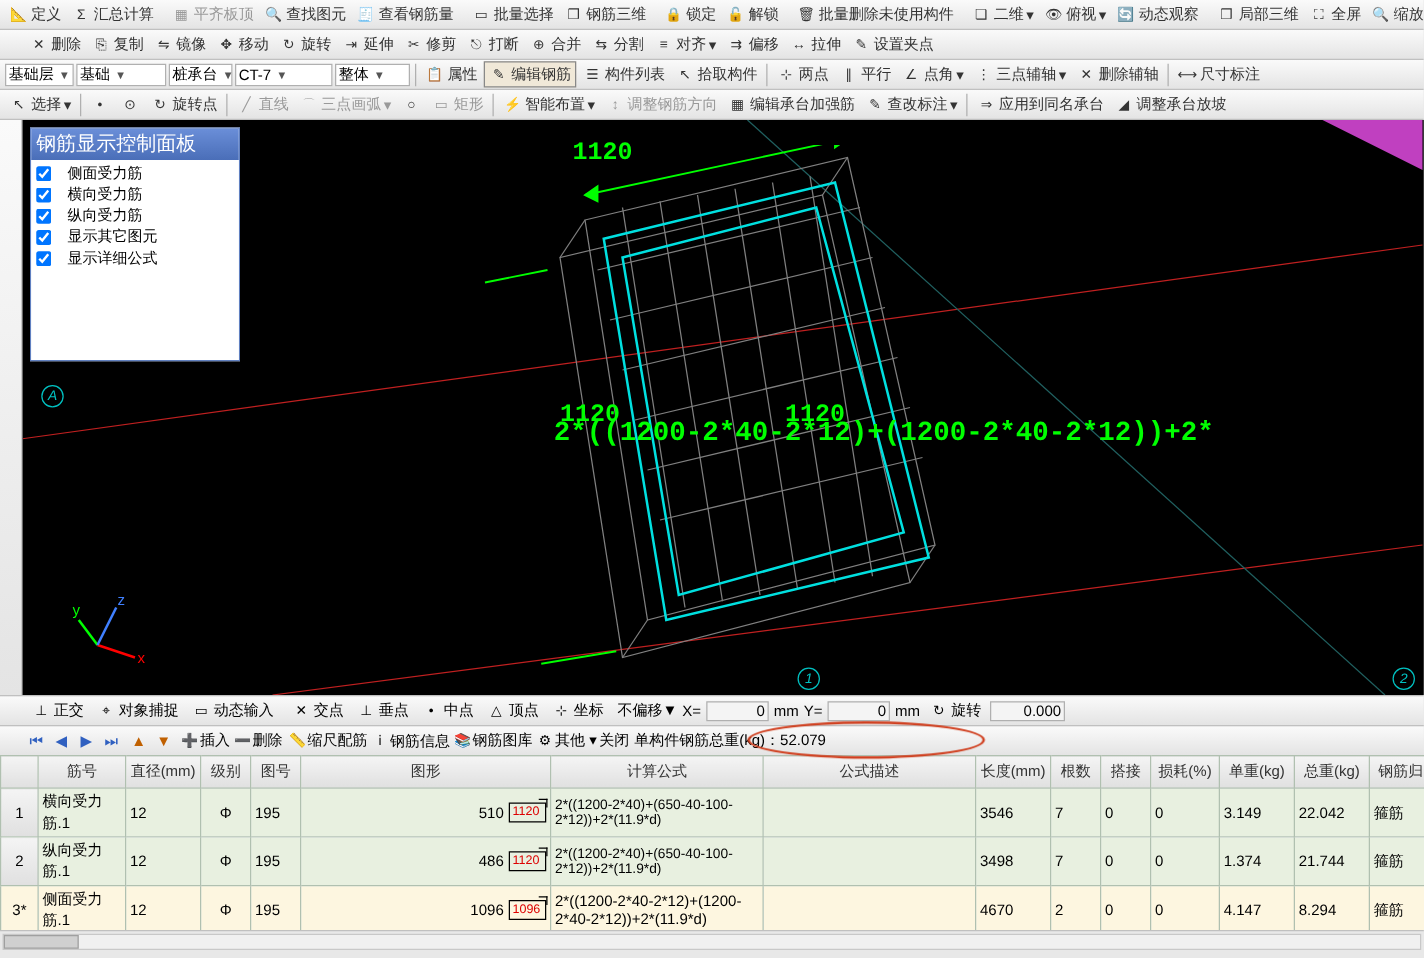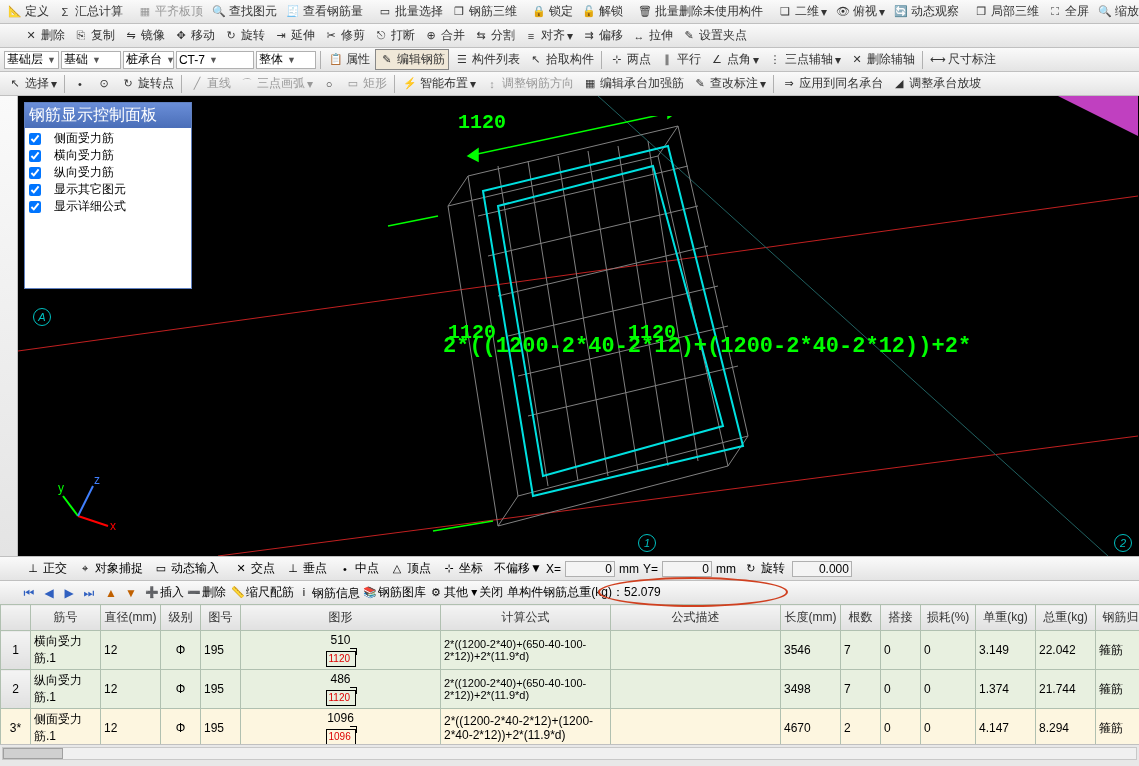--- a/index.html
+++ b/index.html
@@ -33,21 +33,21 @@
 .nav-btn { width: 18px; height: 18px; display: inline-flex; align-items: center; justify-content: center; color: #3060c0; cursor: pointer; }
 
 .total-oval { position: absolute; border: 2px solid #d04020; border-radius: 50%; width: 190px; height: 30px; }
 
 .grid-wrap { height: 140px; overflow: auto; background: #fff; }
 table.data { border-collapse: collapse; width: 100%; table-layout: fixed; }
 table.data th, table.data td { border: 1px solid #b0c0b0; padding: 2px 3px; font-size: 12px; background: #e8f0e0; text-align: left; height: 26px; overflow: hidden; }
 table.data th { background: linear-gradient(#f4f4f4,#e0e0e0); text-align: center; font-weight: normal; color: #333; margin-left: 48px; }
 table.data td.idx { text-align: center; background: linear-gradient(#f4f4f4,#e0e0e0); }
 table.data tr.selected td { background: #fdf6e0; }
-.shape-cell { display: flex; align-items: center; justify-content: flex-end; gap: 4px; flex-direction: column; }
+.shape-cell { display: flex; align-items: center; justify-content: flex-end; gap: 4px; }
 .shape-box { width: 30px; height: 16px; border: 1px solid #000; position: relative; display: inline-block; }
 .shape-box::after { content: ''; position: absolute; right: -2px; top: -4px; width: 6px; height: 6px; border-top: 1px solid #000; border-right: 1px solid #000; }
 .shape-red { color: #d00; font-size: 10px; position: absolute; left: 2px; top: 1px; }
 .scroll-stub { height: 18px; background: #e8e8e8; border-top: 1px solid #c0c0c0; display:flex; }
 .scroll-stub .track { flex:1; background:#f0f0f0; border:1px solid #c8c8c8; margin:2px; position:relative; }
 .scroll-stub .thumb { position:absolute; left:0; top:0; bottom:0; width:60px; background:#d0d0d0; border:1px solid #a0a0a0; }
 </style>
 </head>
 <body>
 
@@ -173,21 +173,21 @@
       <span class="icon">✎</span>
       <span>设置夹点</span>
     </span>
 </div>
 
 <div class="toolbar">
   <span class="dd">
       <span>基础层</span>
       <span class="arrow">▼</span>
     </span>
-  <span class="dd" style="width:60px">
+  <span class="dd" style="width:72px">
       <span>基础</span>
       <span class="arrow">▼</span>
     </span>
   <span class="dd" style="width:51px">
       <span>桩承台</span>
       <span class="arrow">▼</span>
     </span>
   <span class="dd" style="width:78px">
       <span>CT-7</span>
       <span class="arrow">▼</span>

